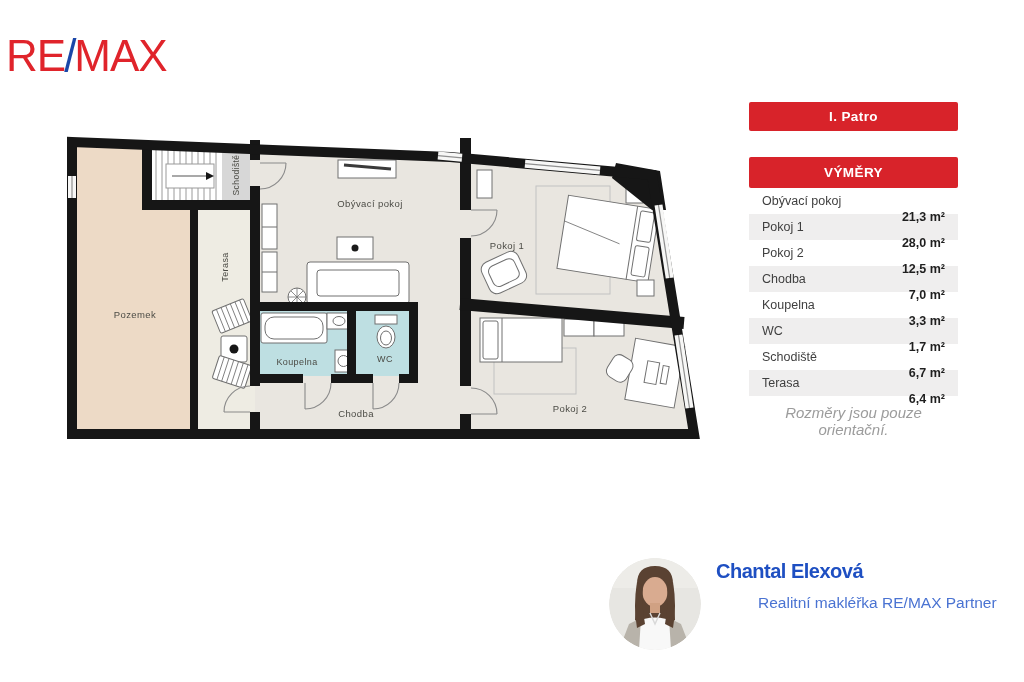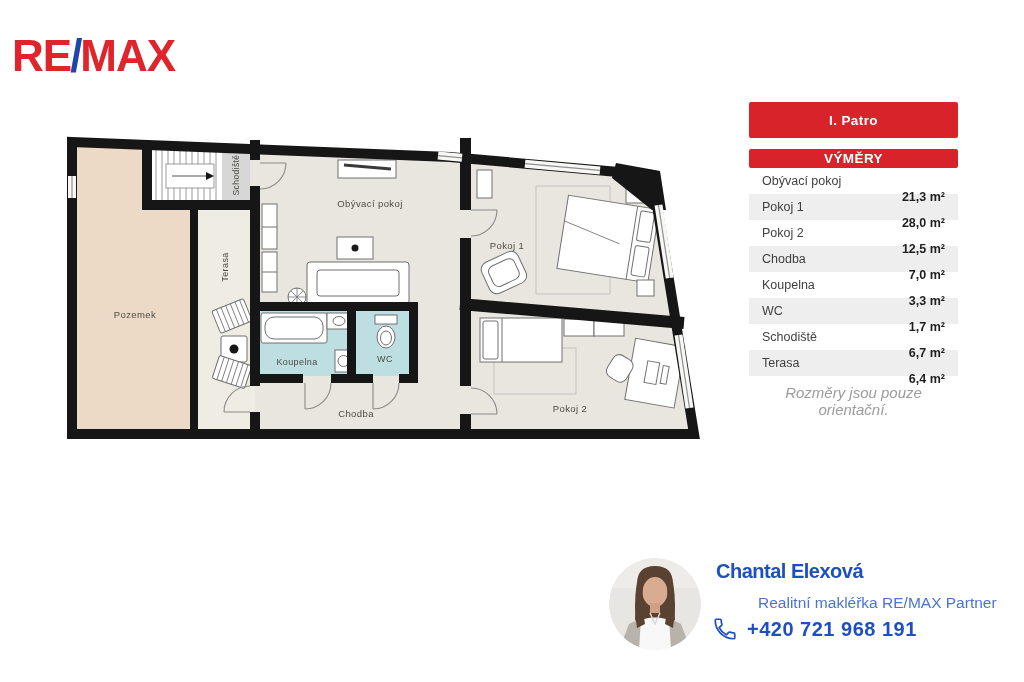--- a/index.html
+++ b/index.html
@@ -1,36 +1,36 @@
 <!DOCTYPE html>
 <html><head>
 <meta charset="utf-8">
 <style>
   html,body{margin:0;padding:0;background:#ffffff;}
   body{font-family:"Liberation Sans", sans-serif;}
   .canvas{position:relative;width:1024px;height:682px;background:#ffffff;overflow:hidden;}
 
   
-  .logo{position:absolute;left:12px;top:32px;font-size:44px;line-height:48px;
-        font-weight:bold;letter-spacing:-1px;white-space:nowrap;}
+  .logo{position:absolute;left:6px;top:32px;font-size:44px;line-height:48px;
+        font-weight:normal;letter-spacing:-1px;white-space:nowrap;}
   .logo .red{color:#e0242b;}
   .logo .slash{color:#1b47a8;display:inline-block;transform:scaleY(1.05);margin:0 -1px;}
 
   
   .plan{position:absolute;left:60px;top:130px;width:640px;height:310px;}
   .plan svg{font-family:"Liberation Sans", sans-serif;}
   .room-label{fill:#4b4b45;letter-spacing:.4px;}
 
   
   .panel{position:absolute;left:749px;top:102px;width:209px;}
   .redbar{background:#d8232a;border-radius:2px;color:#ffffff;font-weight:bold;
           display:flex;align-items:center;justify-content:center;
           font-size:13.5px;letter-spacing:.4px;}
-  .bar-floor{height:36px;margin-bottom:11px;}
-  .bar-title{height:19px;}
+  .bar-floor{height:29px;margin-bottom:26px;}
+  .bar-title{height:31px;}
   .rows{margin-top:0;}
   .arow{height:26px;display:flex;align-items:center;justify-content:space-between;
         padding:0 13px;font-size:12.5px;}
   .arow.alt{background:#efeeee;}
   .arow .lbl{color:#3f3f3f;}
   .arow .val{color:#1f1f1f;font-weight:bold;margin-top:32px;}
   .arow.total .lbl{font-weight:bold;color:#1f1f1f;}
   .note{margin-top:8px;text-align:center;font-style:italic;font-size:15px;color:#9c9c9c;}
 
   
@@ -267,20 +267,14 @@
         <path d="M41 55 L46 66 L51 55" fill="none" stroke="#d9d9d9" stroke-width="1.5"></path>
         <path d="M10 92 L20 66 L32 60 L30 92 Z" fill="#b8b3aa"></path>
         <path d="M82 92 L72 66 L60 60 L62 92 Z" fill="#b8b3aa"></path>
         <path d="M28 24 Q24 48 28 70 L36 66 Q32 44 34 28 Z" fill="#5a4232"></path>
         <path d="M64 24 Q68 48 64 70 L56 66 Q60 44 58 28 Z" fill="#5a4232"></path>
       </g>
     </svg>
   </div>
   <div class="agent-name">Chantal Elexová</div>
   <div class="agent-role">Realitní makléřka RE/MAX Partner</div>
-  <div class="agent-phone">
-    <svg width="26" height="26" viewBox="0 0 24 24">
-      <path d="M6.62 10.79c1.44 2.83 3.76 5.14 6.59 6.59l2.2-2.2c.27-.27.67-.36 1.02-.24 1.12.37 2.33.57 3.57.57.55 0 1 .45 1 1V20c0 .55-.45 1-1 1-9.39 0-17-7.61-17-17 0-.55.45-1 1-1h3.5c.55 0 1 .45 1 1 0 1.25.2 2.45.57 3.57.11.35.03.74-.25 1.02l-2.2 2.2z" fill="none" stroke="#1e4fc2" stroke-width="1.6" stroke-linejoin="round"></path>
-    </svg>
-    <span class="num">+420 721 968 191</span>
-  </div>
 
 </div>
 
 </body></html>

